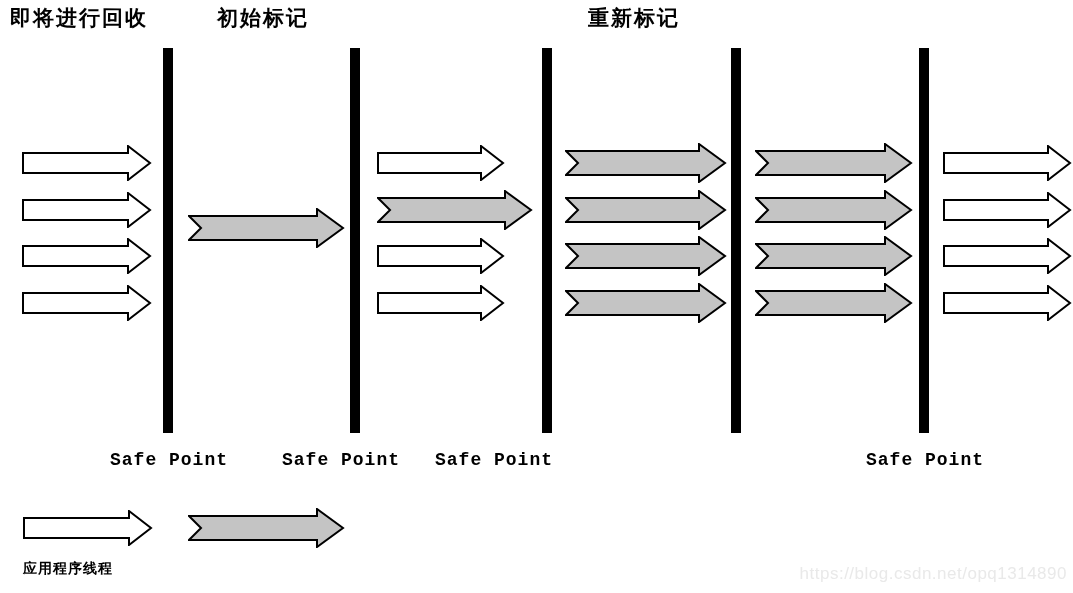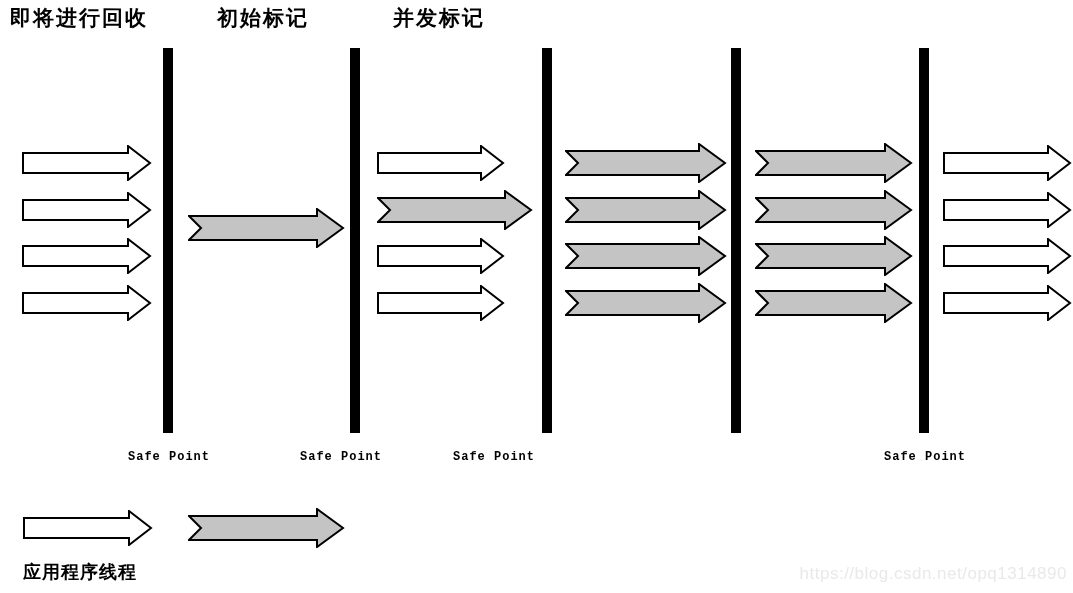--- a/index.html
+++ b/index.html
@@ -3,35 +3,35 @@
 <meta charset="utf-8">
 <style>
   html,body{margin:0;padding:0;background:#fff;}
   .stage{position:relative;width:1073px;height:593px;background:#ffffff;overflow:hidden;
          font-family:"Liberation Serif",serif;color:#000;}
   .phase-label{position:absolute;top:4px;font-size:21px;font-weight:bold;
                letter-spacing:2px;white-space:nowrap;}
   .bar{position:absolute;top:48px;width:10px;height:385px;background:#000;}
   .arrow{position:absolute;display:block;}
   .safepoint{position:absolute;top:450px;transform:translateX(-50%);
-             font-family:"Liberation Mono",monospace;font-size:12px;font-weight:bold;
+             font-family:"Liberation Mono",monospace;font-size:18px;font-weight:bold;
              letter-spacing:1px;white-space:nowrap;}
-  .legend-label{position:absolute;top:560px;font-size:18px;font-weight:bold;
+  .legend-label{position:absolute;top:560px;font-size:14px;font-weight:bold;
                 letter-spacing:1px;white-space:nowrap;}
   .watermark{position:absolute;top:564px;right:6px;font-family:"Liberation Sans",sans-serif;
              font-size:17px;letter-spacing:0.5px;color:#e9e9e9;white-space:nowrap;}
 </style>
 </head>
 <body>
 
 <div class="stage">
 
   <div class="phase-label" style="left:10px">即将进行回收</div>
   <div class="phase-label" style="left:217px">初始标记</div>
-  <div class="phase-label" style="left:393px">并发标记</div>
+  <div class="phase-label" style="left:588px">重新标记</div>
 
   <div class="bar" style="left: 163px; background: rgb(0, 0, 0);"></div>
   <div class="bar" style="left: 350px; background: rgb(0, 0, 0);"></div>
   <div class="bar" style="left: 542px; background: rgb(0, 0, 0);"></div>
   <div class="bar" style="left: 731px; background: rgb(0, 0, 0);"></div>
   <div class="bar" style="left: 919px; background: rgb(0, 0, 0);"></div>
 
   <div id="arrow-layer">
       <svg width="130" height="36" class="arrow" style="left: 22px; top: 145px;">
         <polygon points="1,8 106,8 106,1 128,18 106,35 106,28 1,28" fill="#ffffff" stroke="#000000" stroke-width="2"></polygon>

